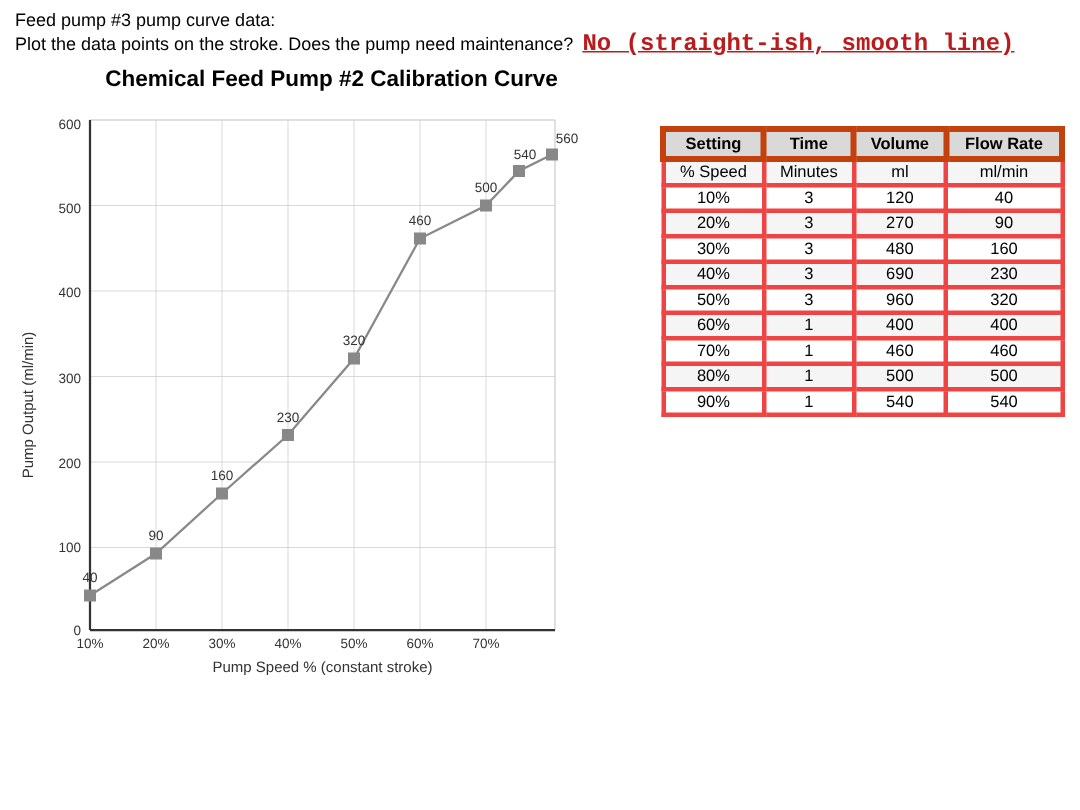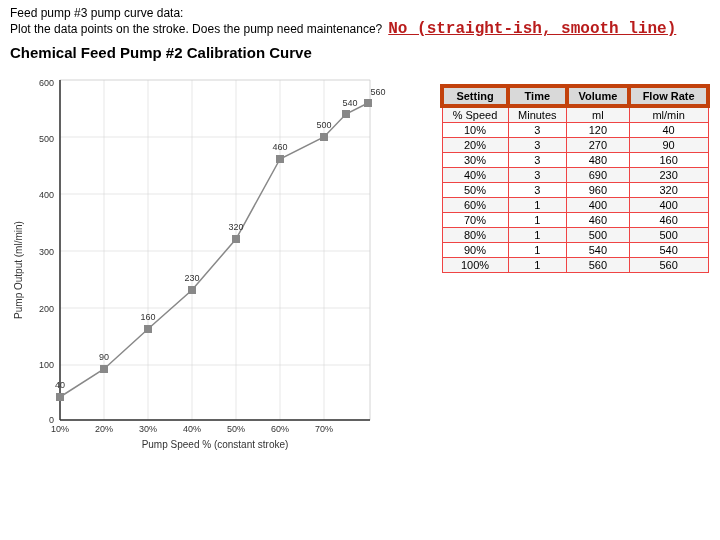--- a/index.html
+++ b/index.html
@@ -36,21 +36,21 @@
       display: flex;
       flex-direction: row;
       padding: 4px 10px 4px 10px;
       gap: 8px;
     }
     .chart-area {
       flex: 1;
       position: relative;
     }
     .chart-title {
-      text-align: left;
+      text-align: center;
       font-size: 15px;
       font-weight: bold;
       color: #000;
       margin-bottom: 4px;
     }
     .chart-container {
       position: relative;
       width: 390px;
       height: 420px;
     }
@@ -68,21 +68,21 @@
       font-size: 11px;
     }
     table th {
       background: #d9d9d9;
       border: 4px solid #c2410c;
       padding: 2px 4px;
       text-align: center;
       font-weight: bold;
     }
     table td {
-      border: 1px solid #ef4444;
+      border: 3px solid #ef4444;
       padding: 1px 4px;
       text-align: center;
     }
     table tr:nth-child(even) td {
       background: #f5f5f5;
     }
   </style>
 </head>
 <body>
 
@@ -231,22 +231,16 @@
             <td>1</td>
             <td>500</td>
             <td>500</td>
           </tr>
           <tr>
             <td>90%</td>
             <td>1</td>
             <td>540</td>
             <td>540</td>
           </tr>
-          <tr>
-            <td>100%</td>
-            <td>1</td>
-            <td>560</td>
-            <td>560</td>
-          </tr>
         </tbody>
     </table>
   </div>
 </div>
 
 </body></html>

